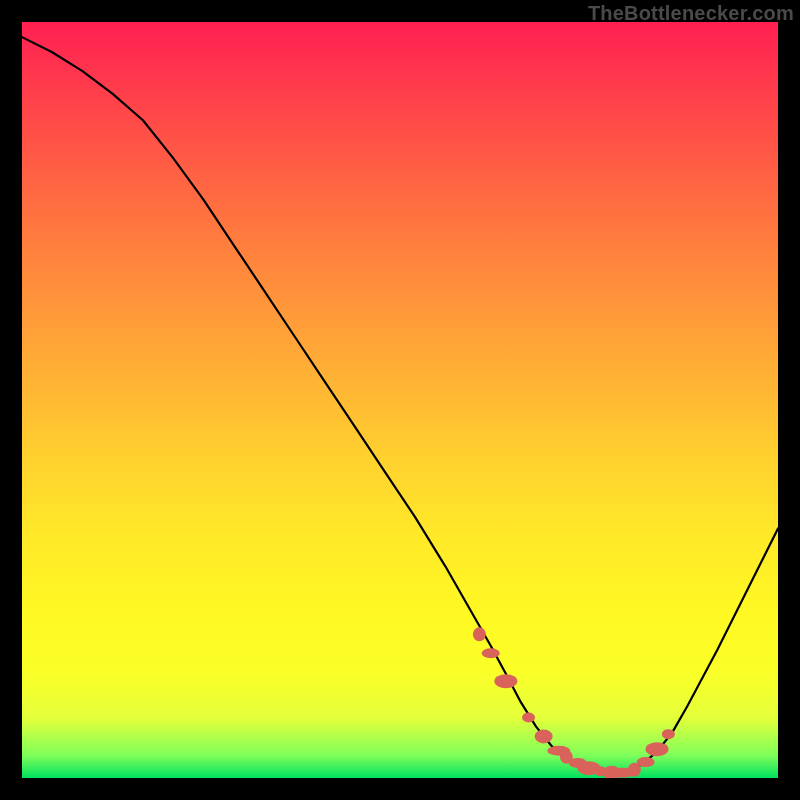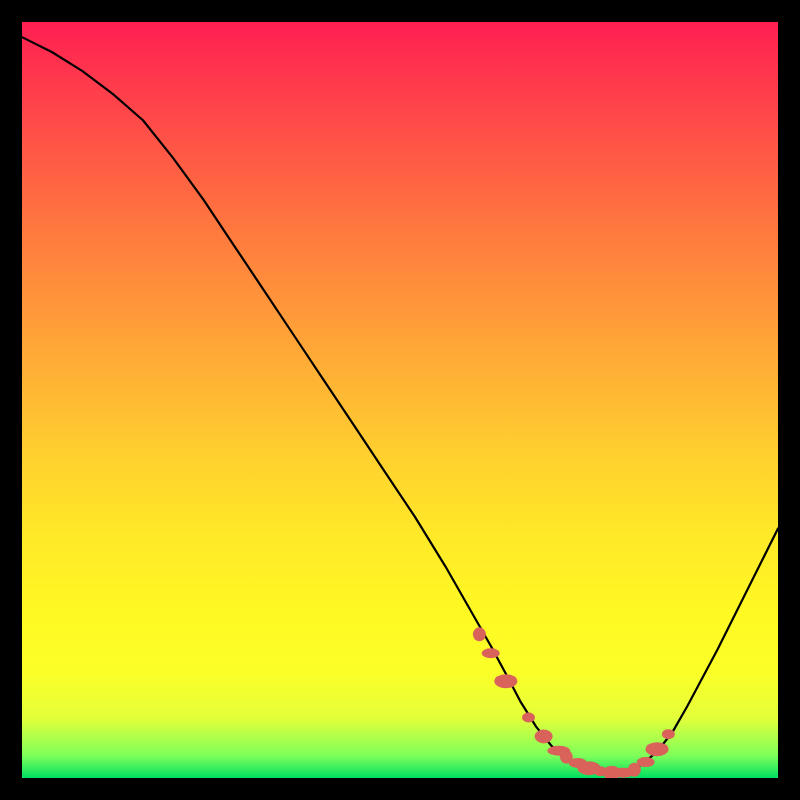--- a/index.html
+++ b/index.html
@@ -80,13 +80,14 @@
           <ellipse cx="578.34" cy="749.20" rx="6.50" ry="5.00" class="marker"></ellipse>
           <ellipse cx="589.68" cy="750.71" rx="9.00" ry="7.00" class="marker"></ellipse>
           <ellipse cx="601.02" cy="750.71" rx="11.50" ry="5.00" class="marker"></ellipse>
           <ellipse cx="612.36" cy="747.68" rx="6.50" ry="7.00" class="marker"></ellipse>
           <ellipse cx="623.70" cy="740.12" rx="9.00" ry="5.00" class="marker"></ellipse>
           <ellipse cx="635.04" cy="727.27" rx="11.50" ry="7.00" class="marker"></ellipse>
           <ellipse cx="646.38" cy="712.15" rx="6.50" ry="5.00" class="marker"></ellipse>
         </g>
     </svg>
   </div>
+  <div class="watermark">TheBottlenecker.com</div>
 </div>
 
 </body></html>

